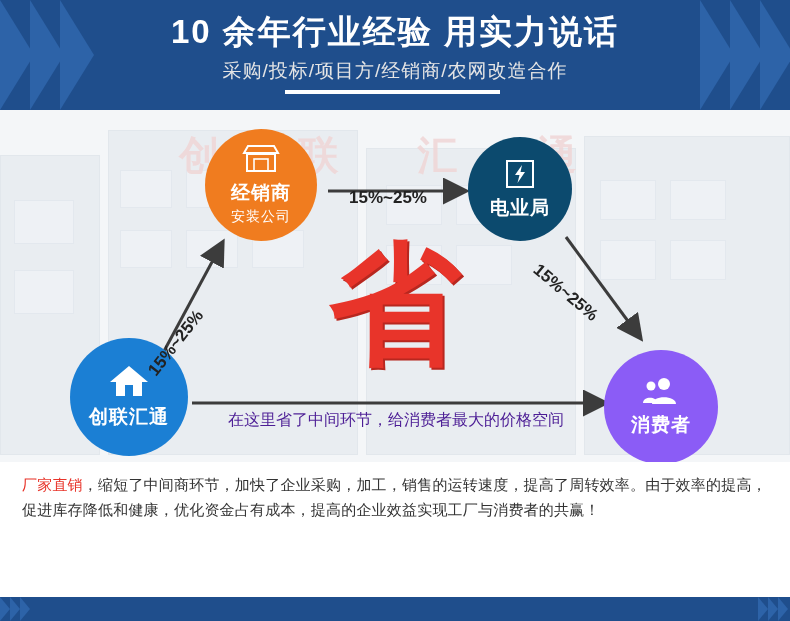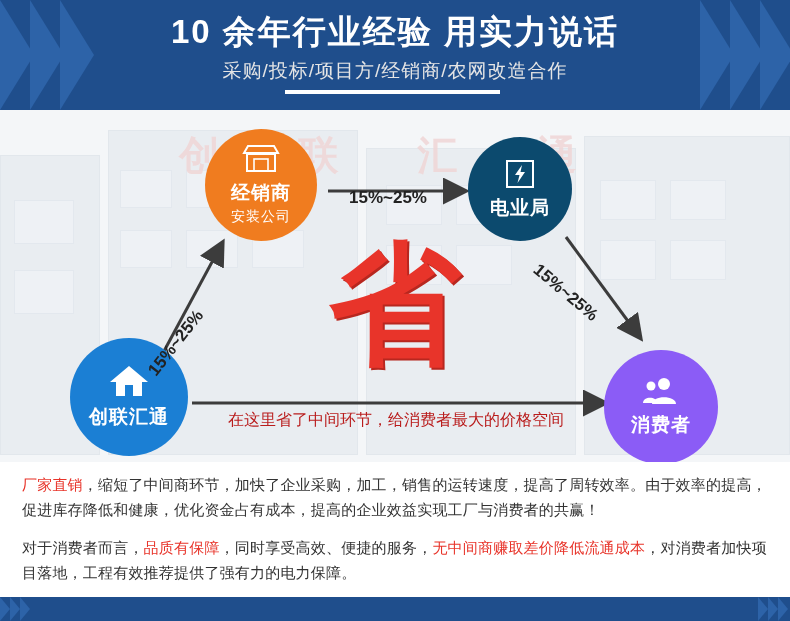--- a/index.html
+++ b/index.html
@@ -132,21 +132,21 @@
   #pct-top { left: 349px; top: 78px; }
   #pct-left { left: 160px; top: 250px; transform: rotate(-52deg); transform-origin: left bottom; }
   #pct-right { left: 542px; top: 150px; transform: rotate(40deg); transform-origin: left top; }
 
   #bottom-arrow-text {
     position: absolute;
     left: 196px; top: 300px;
     width: 400px;
     text-align: center;
     font-size: 16px;
-    color: #b91c1c;
+    color: #4c1d95;
     white-space: nowrap;
   }
 
   svg.arrows { position: absolute; left: 0; top: 0; width: 790px; height: 352px; }
 
   
   #textblock {
     position: absolute; left: 0; top: 462px;
     width: 790px; height: 135px;
     background: #ffffff;
@@ -282,21 +282,20 @@
 
     <div class="pct-label" id="pct-top">15%~25%</div>
     <div class="pct-label" id="pct-left">15%~25%</div>
     <div class="pct-label" id="pct-right">15%~25%</div>
 
     <div id="bottom-arrow-text">在这里省了中间环节，给消费者最大的价格空间</div>
   </div>
 
   <div id="textblock">
     <p class="para p1"><span class="hl">厂家直销</span><span>，缩短了中间商环节，加快了企业采购，加工，销售的运转速度，提高了周转效率。由于效率的提高，促进库存降低和健康，优化资金占有成本，提高的企业效益实现工厂与消费者的共赢！</span></p>
-    <p class="para p2"><span>对于消费者而言，</span><span class="hl">品质有保障</span><span>，同时享受高效、便捷的服务，</span><span class="hl">无中间商赚取差价降低流通成本</span><span>，对消费者加快项目落地，工程有效推荐提供了强有力的电力保障。</span></p>
   </div>
 
   <div id="footer">
     <div class="ftr-chev" style="left:0px;"></div>
     <div class="ftr-chev" style="left:10px;"></div>
     <div class="ftr-chev" style="left:20px;"></div>
     <div class="ftr-chev" style="left:758px;"></div>
     <div class="ftr-chev" style="left:768px;"></div>
     <div class="ftr-chev" style="left:778px;"></div>
   </div>

